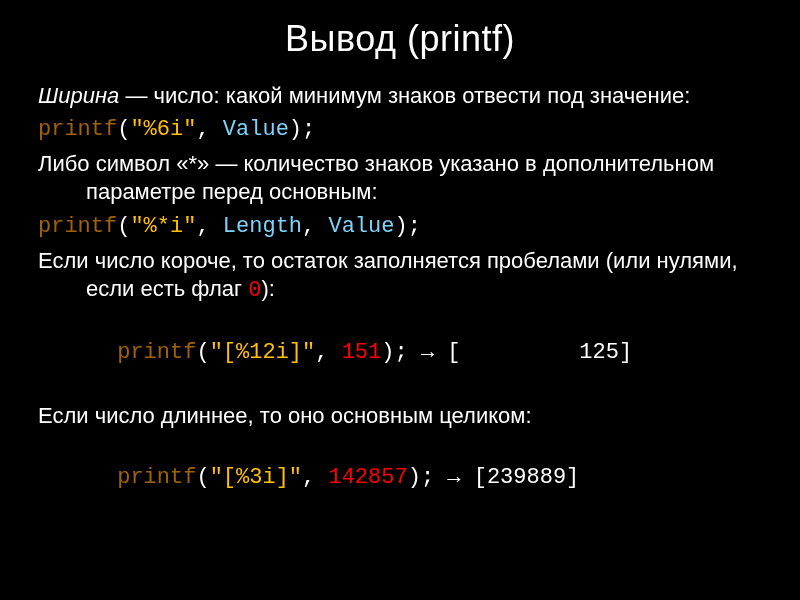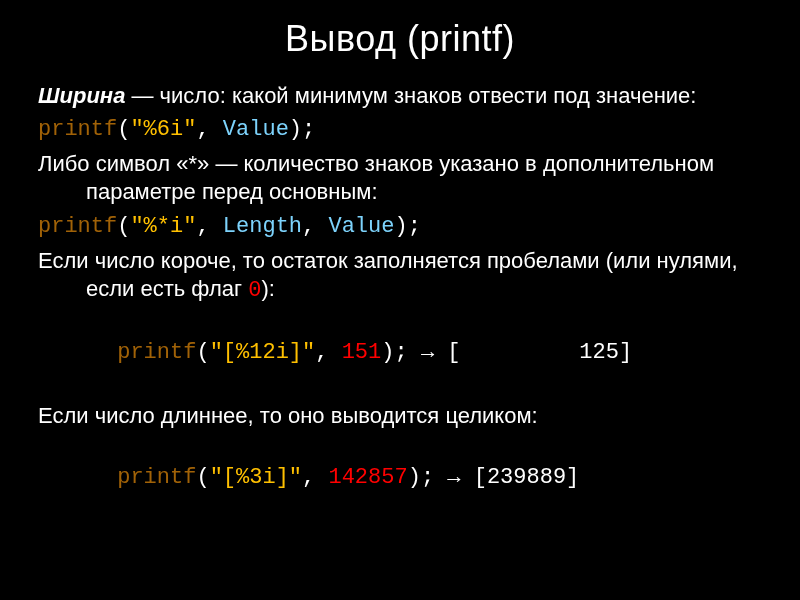--- a/index.html
+++ b/index.html
@@ -28,21 +28,21 @@
     font-size: 22px;
     line-height: 1.28;
   }
   .para {
     margin-bottom: 6px;
   }
   .hang {
     padding-left: 48px;
     text-indent: -48px;
   }
-  .italic { font-style: italic; font-weight: bold; }
+  .italic { font-style: italic; }
   .mono { font-family: "Courier New", Courier, monospace; font-size: 22px; }
   .green { color: #a16207; }
   .yellow { color: #ffc000; }
   .cyan { color: #7dd3fc; }
   .red { color: #ff0000; }
   .code-line { margin-bottom: 6px; }
 </style>
 </head>
 <body>
 
@@ -67,20 +67,20 @@
     </p>
 
     <p class="para hang">
       <span>Если число короче, то остаток заполняется пробелами (или нулями, если есть флаг </span><span class="mono red">0</span><span>):</span>
     </p>
 
     <p class="para mono code-line" style="white-space: pre;">
       <span class="green">printf</span><span>(</span><span class="yellow">"[%12i]"</span><span>, </span><span class="red">151</span><span>);</span><span> → </span><span>[         125]</span>
     </p>
 
-    <p class="para hang">Если число длиннее, то оно выводится целиком:</p>
+    <p class="para hang">Если число длиннее, то оно основным целиком:</p>
 
     <p class="para mono code-line" style="white-space: pre;">
       <span class="green">printf</span><span>(</span><span class="yellow">"[%3i]"</span><span>, </span><span class="red">142857</span><span>);</span><span> → </span><span>[239889]</span>
     </p>
 
   </div>
 </div>
 
 </body></html>

